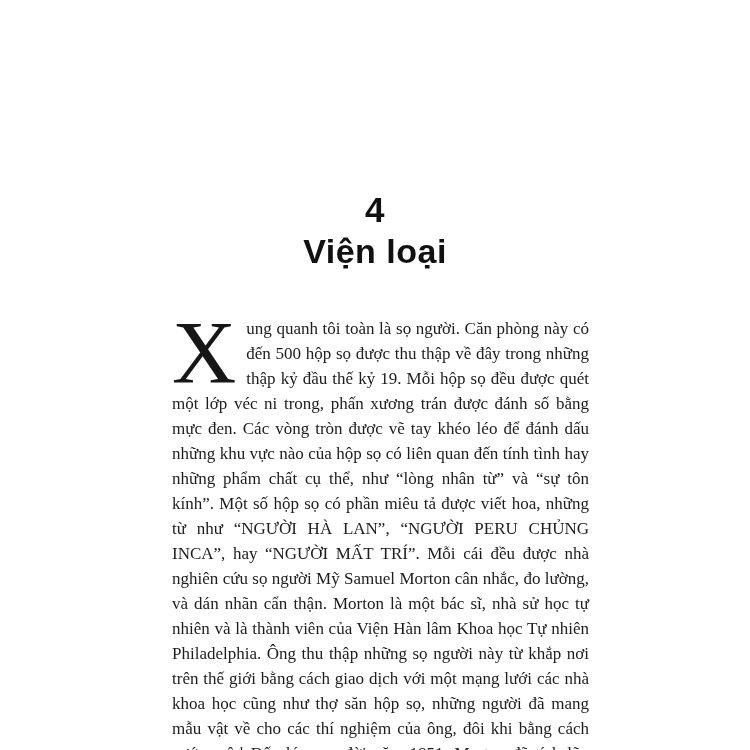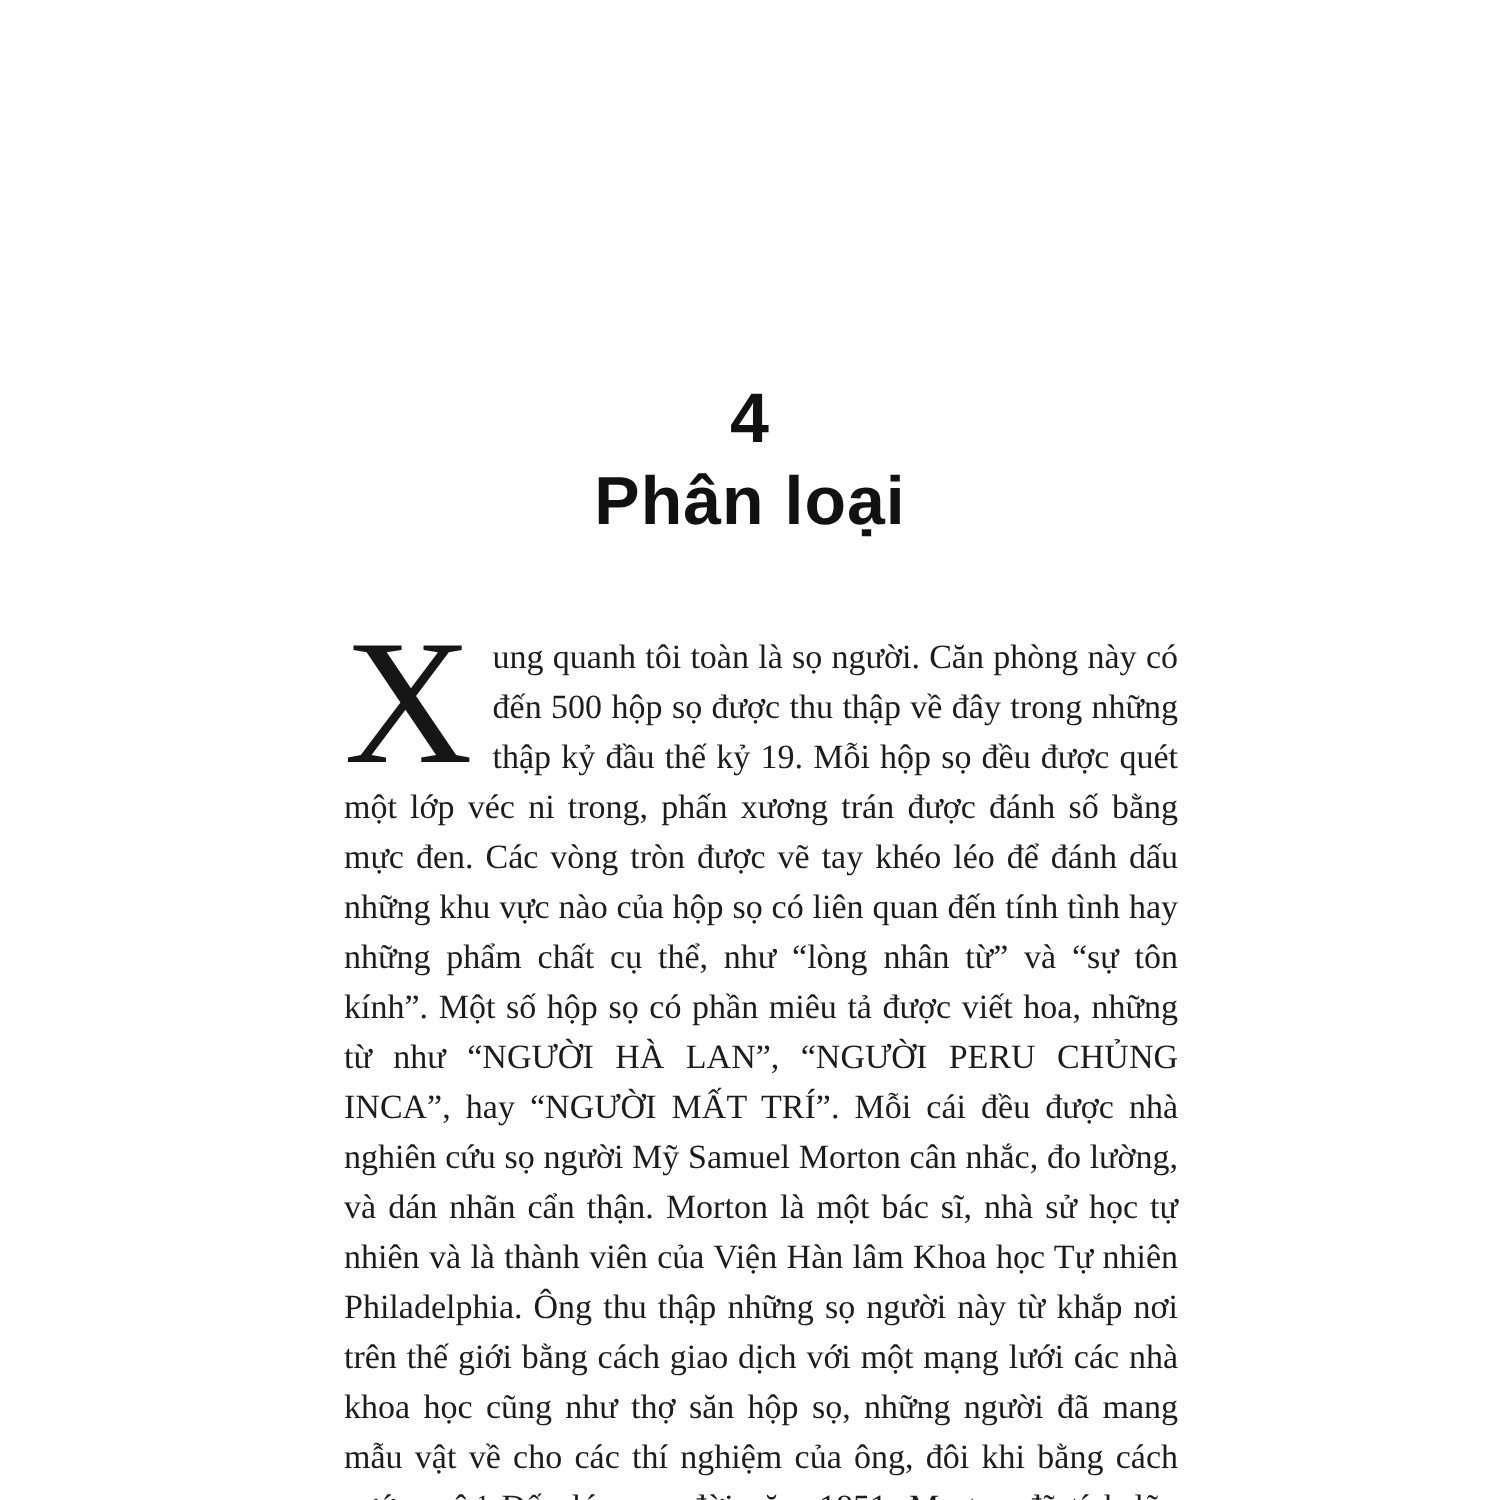--- a/index.html
+++ b/index.html
@@ -60,21 +60,21 @@
     font-weight: 400;
   }
 </style>
 </head>
 <body>
 
 <div class="page">
 
   <div class="chapter-heading">
     <div class="chapter-number">4</div>
-    <div class="chapter-title">Phân loại</div>
+    <div class="chapter-title">Viện loại</div>
   </div>
 
   <div class="body-block">
     <p class="paragraph">
       <span class="dropcap">X</span><span>ung quanh tôi toàn là sọ người. Căn phòng này có đến 500 hộp sọ được thu thập về đây trong những thập kỷ đầu thế kỷ 19. Mỗi hộp sọ đều được quét một lớp véc ni trong, phấn xương trán được đánh số bằng mực đen. Các vòng tròn được vẽ tay khéo léo để đánh dấu những khu vực nào của hộp sọ có liên quan đến tính tình hay những phẩm chất cụ thể, như “lòng nhân từ” và “sự tôn kính”. Một số hộp sọ có phần miêu tả được viết hoa, những từ như “NGƯỜI HÀ LAN”, “NGƯỜI PERU CHỦNG INCA”, hay “NGƯỜI MẤT TRÍ”. Mỗi cái đều được nhà nghiên cứu sọ người Mỹ Samuel Morton cân nhắc, đo lường, và dán nhãn cẩn thận. Morton là một bác sĩ, nhà sử học tự nhiên và là thành viên của Viện Hàn lâm Khoa học Tự nhiên Philadelphia. Ông thu thập những sọ người này từ khắp nơi trên thế giới bằng cách giao dịch với một mạng lưới các nhà khoa học cũng như thợ săn hộp sọ, những người đã mang mẫu vật về cho các thí nghiệm của ông, đôi khi bằng cách cướp mộ.¹ Đến lúc qua đời năm 1851, Morton đã tích lũy được hơn một nghìn hộp sọ, bộ sưu tập lớn nhất thế giới vào thời điểm đó.² Phần lớn kho lưu trữ này hiện cất tại Phòng Nhân chủng học Cơ thể của Bảo tàng Penn tại Philadelphia.</span>
     </p>
   </div>
 
 </div>
 

